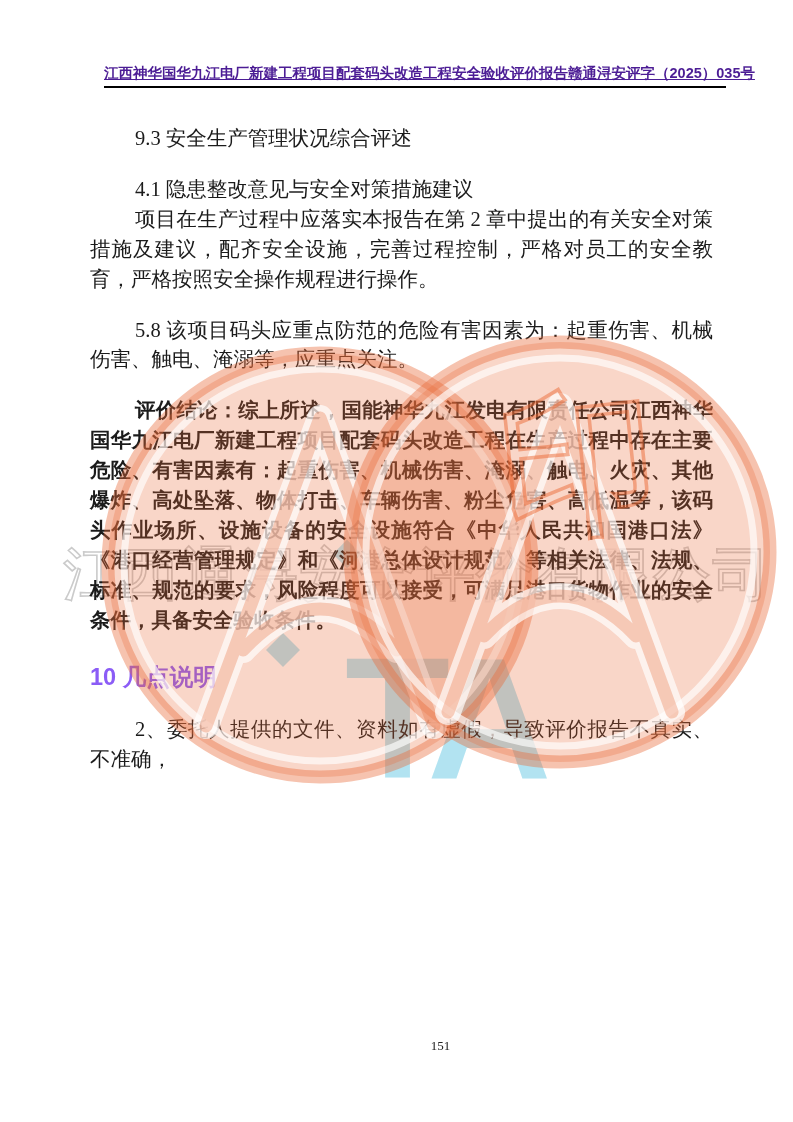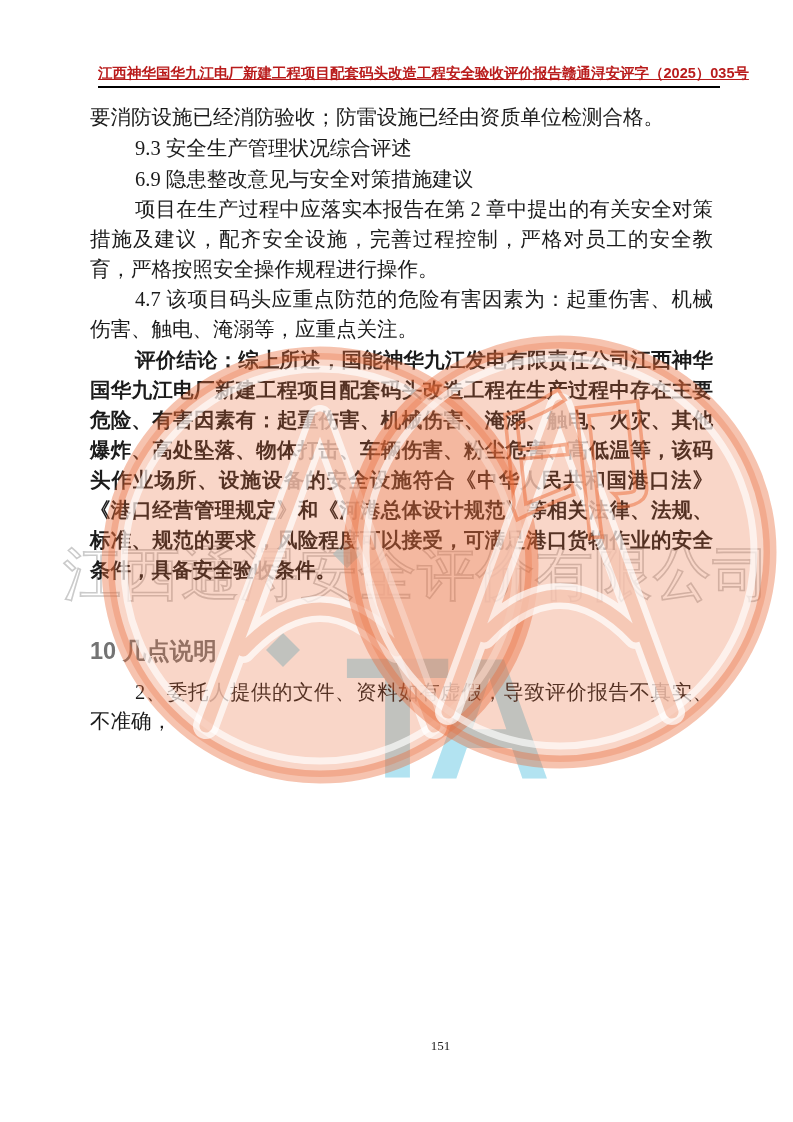--- a/index.html
+++ b/index.html
@@ -7,44 +7,44 @@
     position:relative;
     width:793px;height:1122px;
     margin:0 auto;
     background:#ffffff;
     overflow:hidden;
     font-family:"Liberation Serif","DejaVu Serif",serif;
     color:#1b1b1b;
   }
   
   .header{
-    position:absolute;left:98px;top:62px;width:622px;
+    position:absolute;left:104px;top:62px;width:622px;
     display:flex;justify-content:space-between;align-items:flex-end;
     font-family:"Liberation Sans","DejaVu Sans",sans-serif;
-    font-weight:700;font-size:14.5px;line-height:22px;color:#b91c1c;
+    font-weight:700;font-size:14.5px;line-height:22px;color:#4c1d95;
     border-bottom:2px solid #000;padding-bottom:2px;
     z-index:3;
   }
   .header span{text-decoration:underline;white-space:nowrap;}
   
   .content{
     position:absolute;left:90px;top:103px;width:623px;
     font-size:20.5px;line-height:29.9px;
     text-align:justify;
     z-index:1;
   }
   .content p{margin:0;text-indent:2.2em;}
   .content p.cont{text-indent:0;}
-  .content p.mt{margin-top:1px;}
+  .content p.mt{margin-top:21px;}
   .content p.bold{font-weight:700;}
   .content h2{
-    margin:48px 0 10px;
+    margin:24px 0 10px;
     font-family:"Liberation Sans","DejaVu Sans",sans-serif;
     font-weight:700;font-size:23.5px;line-height:34px;
-    text-indent:0;color:#737373;
+    text-indent:0;color:#8b5cf6;
   }
   
   .footer{
     position:absolute;left:0;top:1038px;width:100%;
     text-align:center;font-size:13px;color:#222;
     z-index:1;
     padding-left:44px;
   }
   
   .wm{position:absolute;left:0;top:0;width:793px;height:1122px;pointer-events:none;}
@@ -64,25 +64,24 @@
       <rect x="-10" y="-10" width="20" height="20" transform="translate(340 554) rotate(45)" fill="#9fdcee" fill-opacity="0.75"></rect>
     </svg>
   </div>
 
   <div class="header">
     <span>江西神华国华九江电厂新建工程项目配套码头改造工程安全验收评价报告</span>
     <span>赣通浔安评字（2025）035号</span>
   </div>
 
   <div class="content">
-    <p class="cont">要消防设施已经消防验收；防雷设施已经由资质单位检测合格。</p>
     <p class="mt">9.3 安全生产管理状况综合评述</p>
-    <p class="mt">6.9 隐患整改意见与安全对策措施建议</p>
+    <p class="mt">4.1 隐患整改意见与安全对策措施建议</p>
     <p>项目在生产过程中应落实本报告在第 2 章中提出的有关安全对策措施及建议，配齐安全设施，完善过程控制，严格对员工的安全教育，严格按照安全操作规程进行操作。</p>
-    <p class="mt">4.7 该项目码头应重点防范的危险有害因素为：起重伤害、机械伤害、触电、淹溺等，应重点关注。</p>
+    <p class="mt">5.8 该项目码头应重点防范的危险有害因素为：起重伤害、机械伤害、触电、淹溺等，应重点关注。</p>
     <p class="mt bold">评价结论：综上所述，国能神华九江发电有限责任公司江西神华国华九江电厂新建工程项目配套码头改造工程在生产过程中存在主要危险、有害因素有：起重伤害、机械伤害、淹溺、触电、火灾、其他爆炸、高处坠落、物体打击、车辆伤害、粉尘危害、高低温等，该码头作业场所、设施设备的安全设施符合《中华人民共和国港口法》《港口经营管理规定》和《河港总体设计规范》等相关法律、法规、标准、规范的要求，风险程度可以接受，可满足港口货物作业的安全条件，具备安全验收条件。</p>
     <h2>10 几点说明</h2>
     <p class="mt">2、委托人提供的文件、资料如有虚假，导致评价报告不真实、不准确，</p>
   </div>
 
   <div class="wm wm-front">
     <svg width="793" height="1122" viewBox="0 0 793 1122" xmlns="http://www.w3.org/2000/svg">
 
       <g>
         <circle cx="320" cy="565" r="212" fill="#e96a38" fill-opacity="0.28" stroke="#e96a38" stroke-opacity="0.40" stroke-width="13"></circle>

